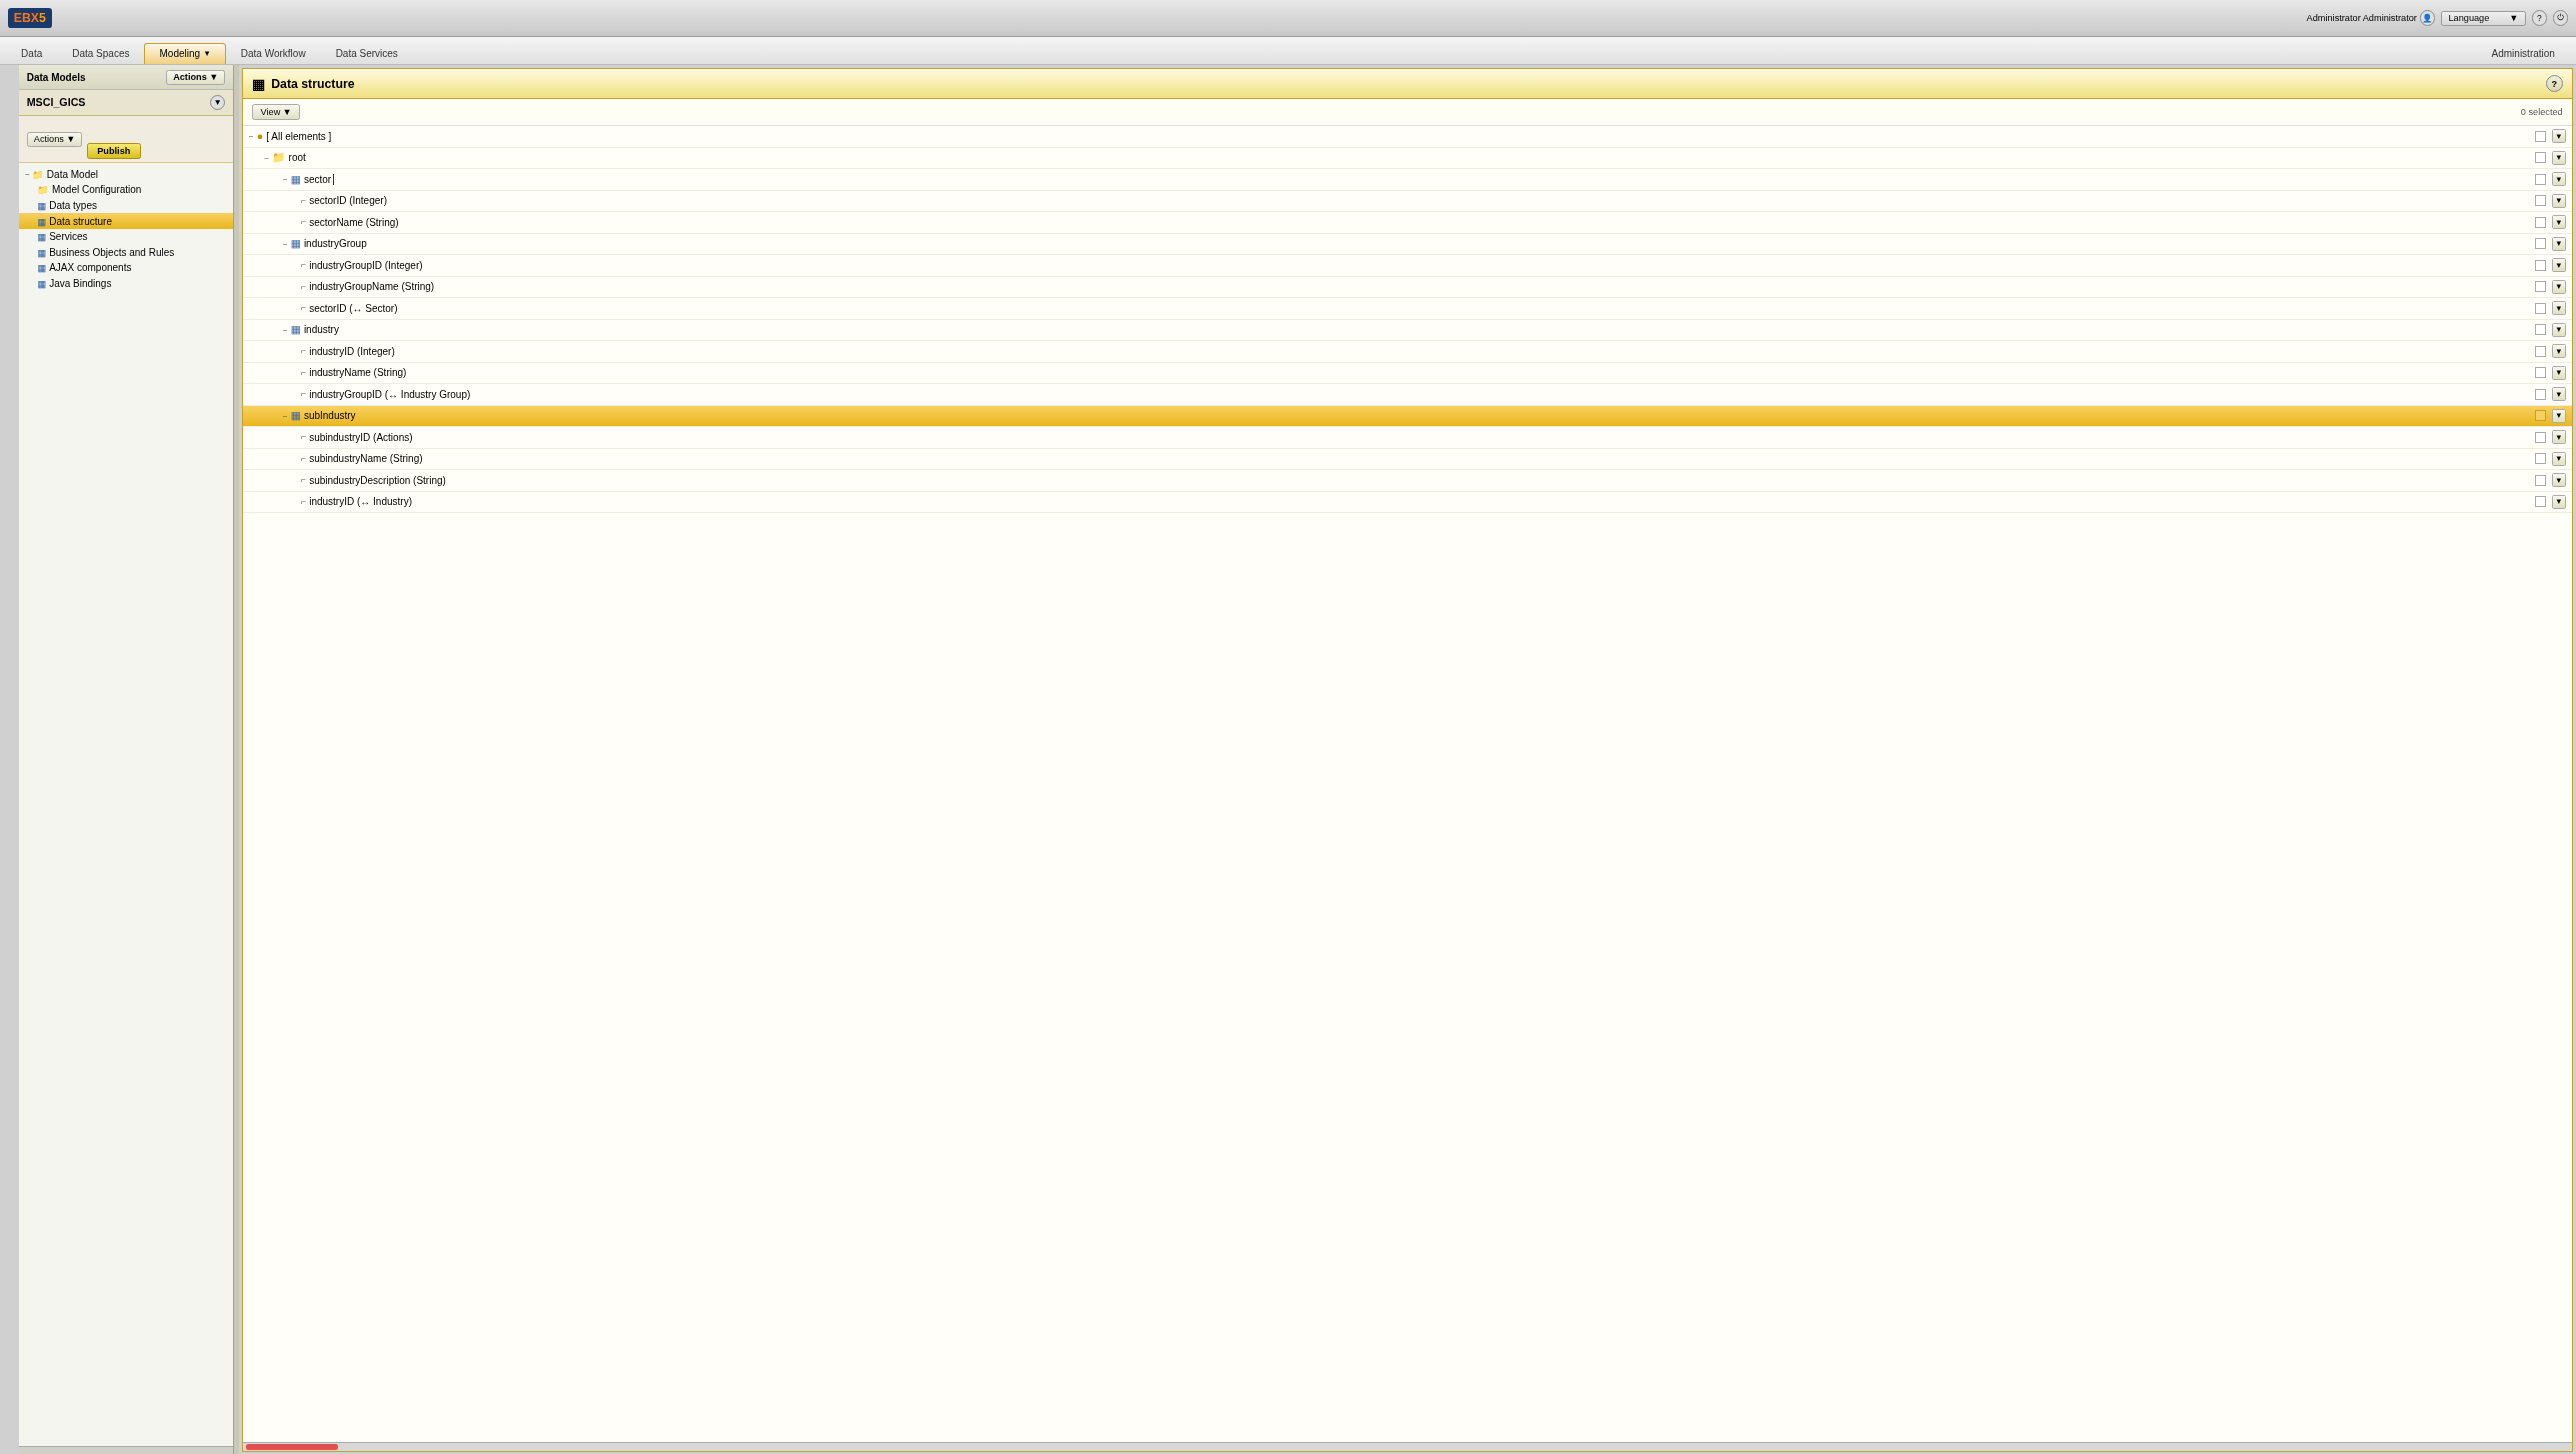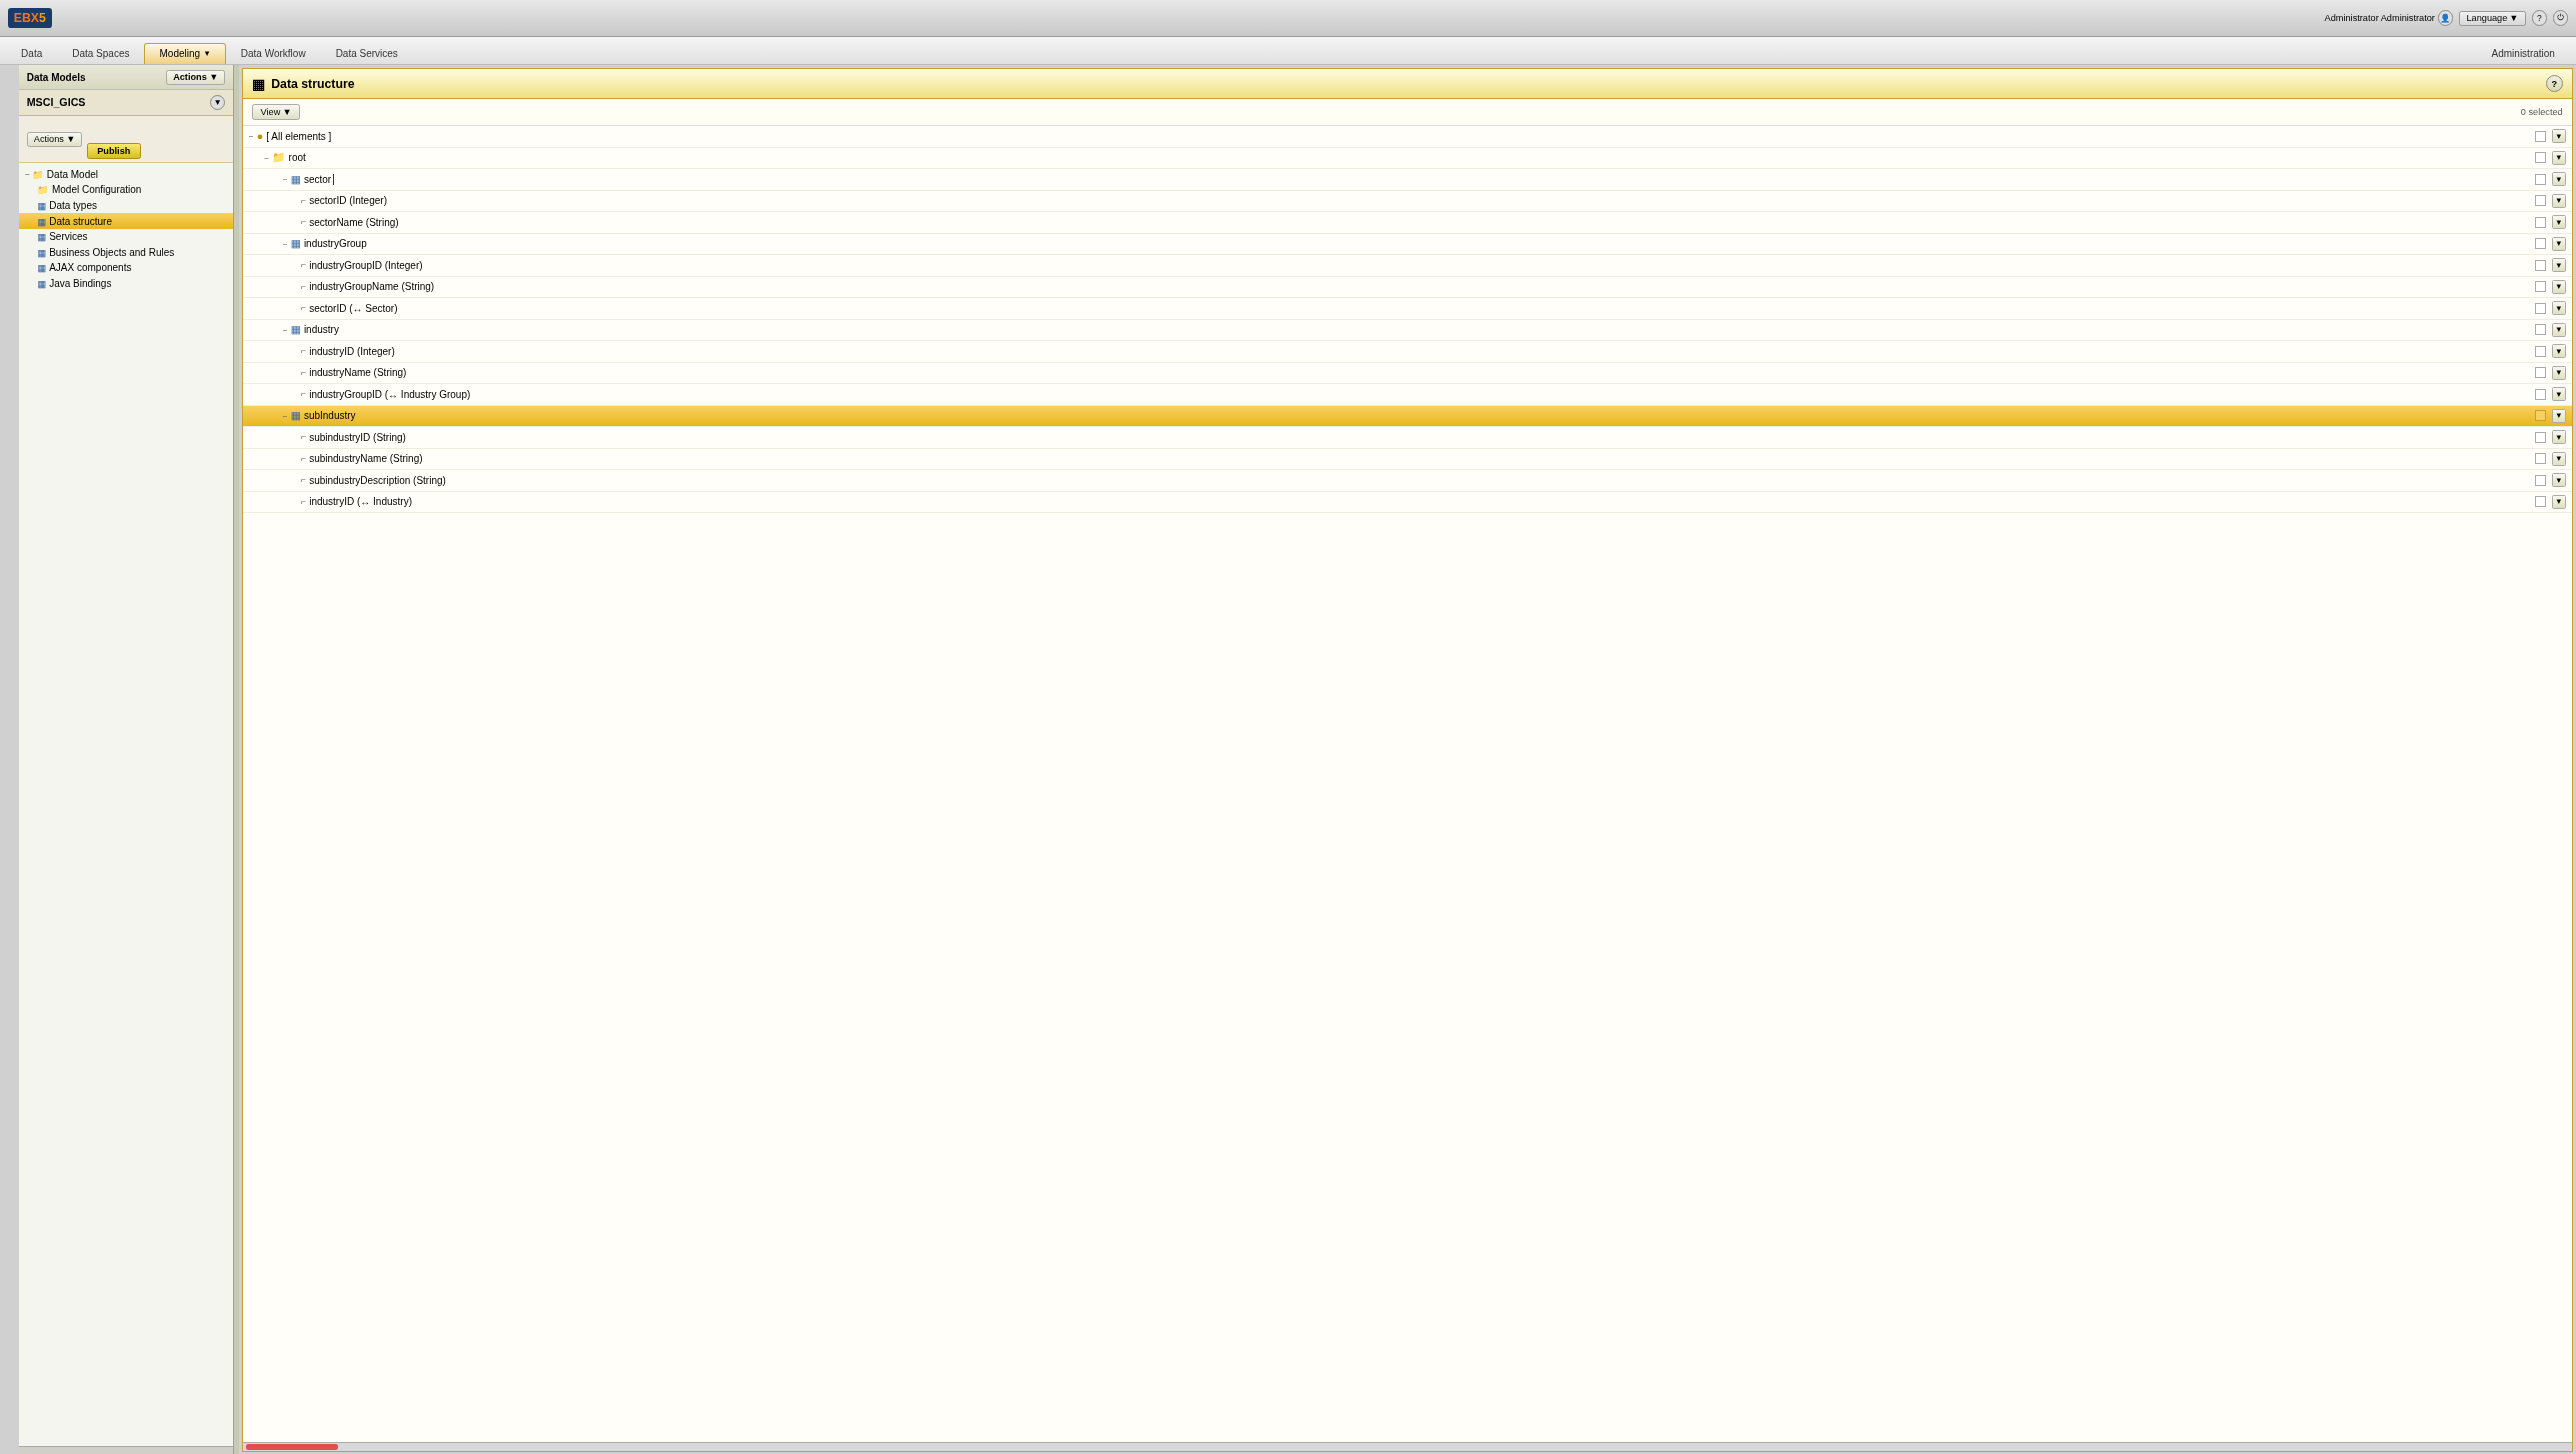--- a/index.html
+++ b/index.html
@@ -35,21 +35,21 @@
     }
     .top-user {
       display: flex; align-items: center; gap: 3.1px;
     }
     .lang-btn {
       border: 0.8px solid #999;
       background: linear-gradient(to bottom, #f0f0f0, #d8d8d8);
       padding: 1.5px 6.1px;
       border-radius: 2.3px;
       cursor: pointer;
-      display: flex; align-items: center; gap: 2px;
+      display: flex; align-items: center; gap: 20px;
     }
     .icon-circle {
       width: 15.3px; height: 15.3px; border-radius: 50%;
       border: 0.8px solid #888;
       display: flex; align-items: center; justify-content: center;
       font-size: 8.4px; background: #e0e0e0; cursor: pointer;
     }
 
     
     #navtabs {
@@ -604,21 +604,21 @@
         </div>
         <div class="ds-row-right">
           <div class="ds-checkbox" style="background:#f8d060; border-color:#c8a030;"></div>
           <div class="ds-chevron-btn">▼</div>
         </div>
       </div>
 
       <div class="ds-row" style="padding-left:58px">
         <div class="ds-row-left">
           <span style="margin-right:3.1px; color:#606060; font-size:9.2px;">⌐</span>
-          <span>subindustryID (String)</span>
+          <span>subindustryID (Actions)</span>
         </div>
         <div class="ds-row-right">
           <div class="ds-checkbox"></div>
           <div class="ds-chevron-btn">▼</div>
         </div>
       </div>
 
       <div class="ds-row" style="padding-left:58px">
         <div class="ds-row-left">
           <span style="margin-right:3.1px; color:#606060; font-size:9.2px;">⌐</span>

